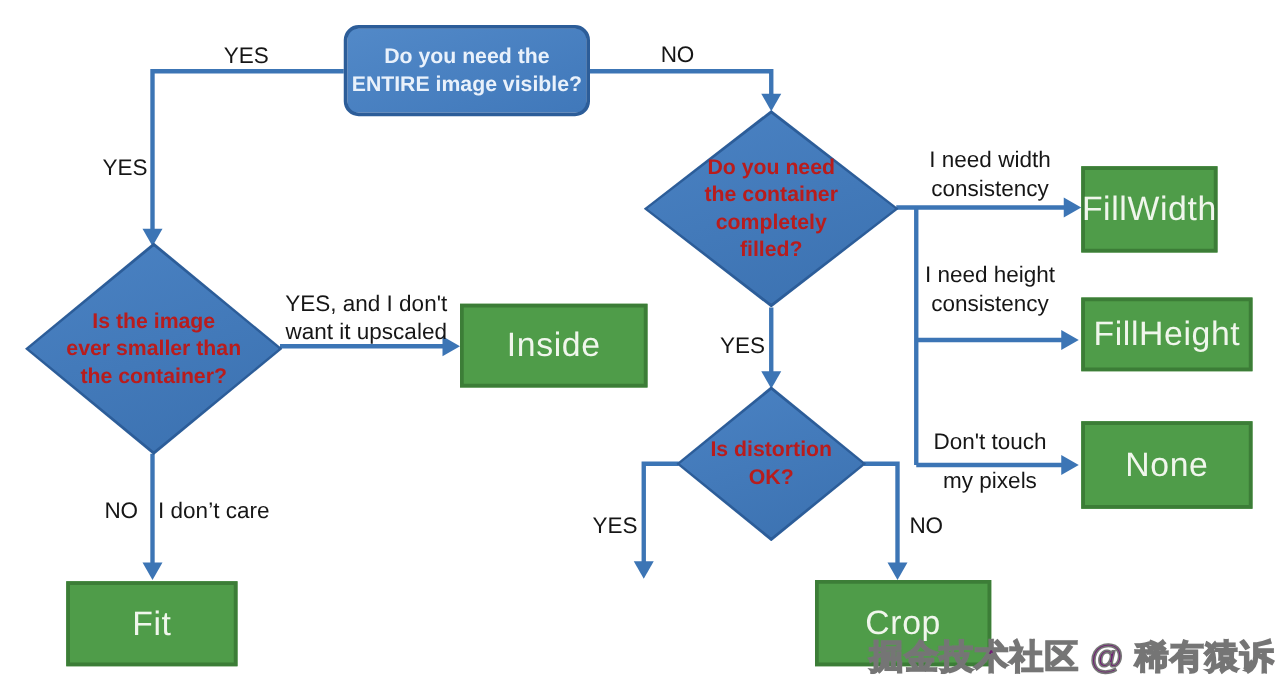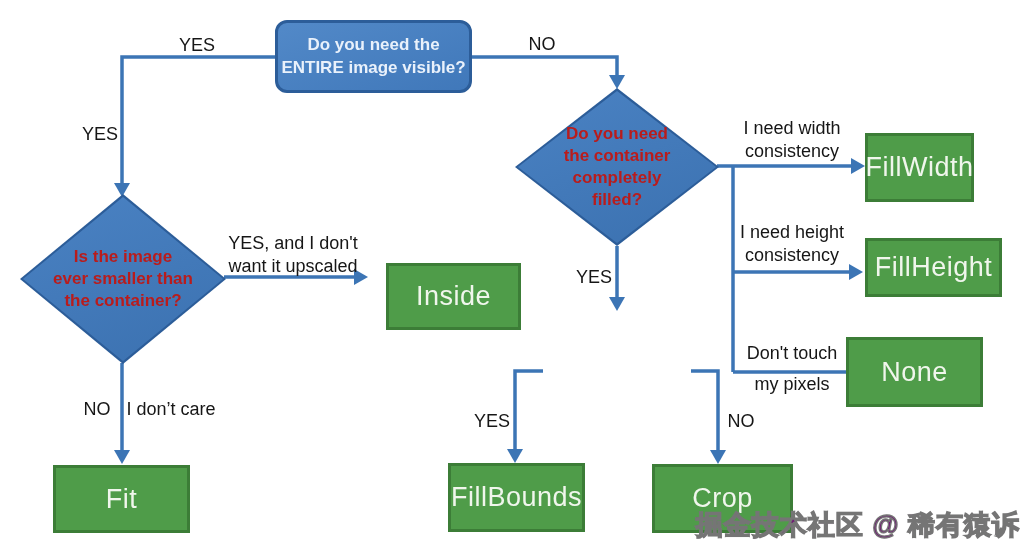--- a/index.html
+++ b/index.html
@@ -109,52 +109,55 @@
 
   <div class="diamond" style="left:515px; top:88px; width:204px; height:158px;">
     <div class="d-border"></div>
     <div class="d-fill"></div>
     <span class="txt">Do you need
 the container
 completely
 filled?</span>
   </div>
 
+  <div class="diamond" style="left:541px; top:309px; width:152px; height:124px;">
+    <div class="d-border"></div>
+    <div class="d-fill"></div>
+    <span class="txt">Is distortion
+OK?</span>
+  </div>
 
-  <div class="result" style="left:386px; top:243px; width:135px; height:67px;margin-top:20px;">
+  <div class="result" style="left:368px; top:243px; width:150px; height:67px;">
     <span class="txt">Inside</span>
   </div>
   <div class="result" style="left:53px; top:465px; width:137px; height:68px;">
     <span class="txt">Fit</span>
-  </div>
-  <div class="result" style="left:448px; top:463px; width:137px; height:69px;">
-    <span class="txt">FillBounds</span>
   </div>
   <div class="result" style="left:652px; top:464px; width:141px; height:69px;">
     <span class="txt">Crop</span>
   </div>
   <div class="result" style="left:865px; top:133px; width:109px; height:69px;">
     <span class="txt">FillWidth</span>
   </div>
   <div class="result" style="left:865px; top:238px; width:137px; height:59px;">
     <span class="txt">FillHeight</span>
   </div>
-  <div class="result" style="left:846px; top:337px; width:137px; height:70px;">
+  <div class="result" style="left:865px; top:337px; width:137px; height:70px;">
     <span class="txt">None</span>
   </div>
 
   <div class="elabel" style="left:197px; top:45px;">YES</div>
   <div class="elabel" style="left:100px; top:134px;">YES</div>
   <div class="elabel" style="left:542px; top:44px;">NO</div>
   <div class="elabel" style="left:293px; top:243px;margin-top:11px;">YES, and I don't
 want it upscaled</div>
   <div class="elabel" style="left:594px; top:277px;">YES</div>
   <div class="elabel" style="left:792px; top:139px;">I need width
 consistency</div>
-  <div class="elabel" style="left:792px; top:243px;">I need height
+  <div class="elabel" style="left:792px; top:231px;">I need height
 consistency</div>
   <div class="elabel gap" style="left:792px; top:369px;">Don't touch
 my pixels</div>
   <div class="elabel" style="left:492px; top:421px;">YES</div>
   <div class="elabel" style="left:741px; top:421px;">NO</div>
   <div class="elabel" style="left:97px; top:409px;">NO</div>
   <div class="elabel" style="left:171px; top:409px;">I don’t care</div>
 
   <div class="watermark">掘金技术社区 @ 稀有猿诉</div>
 

